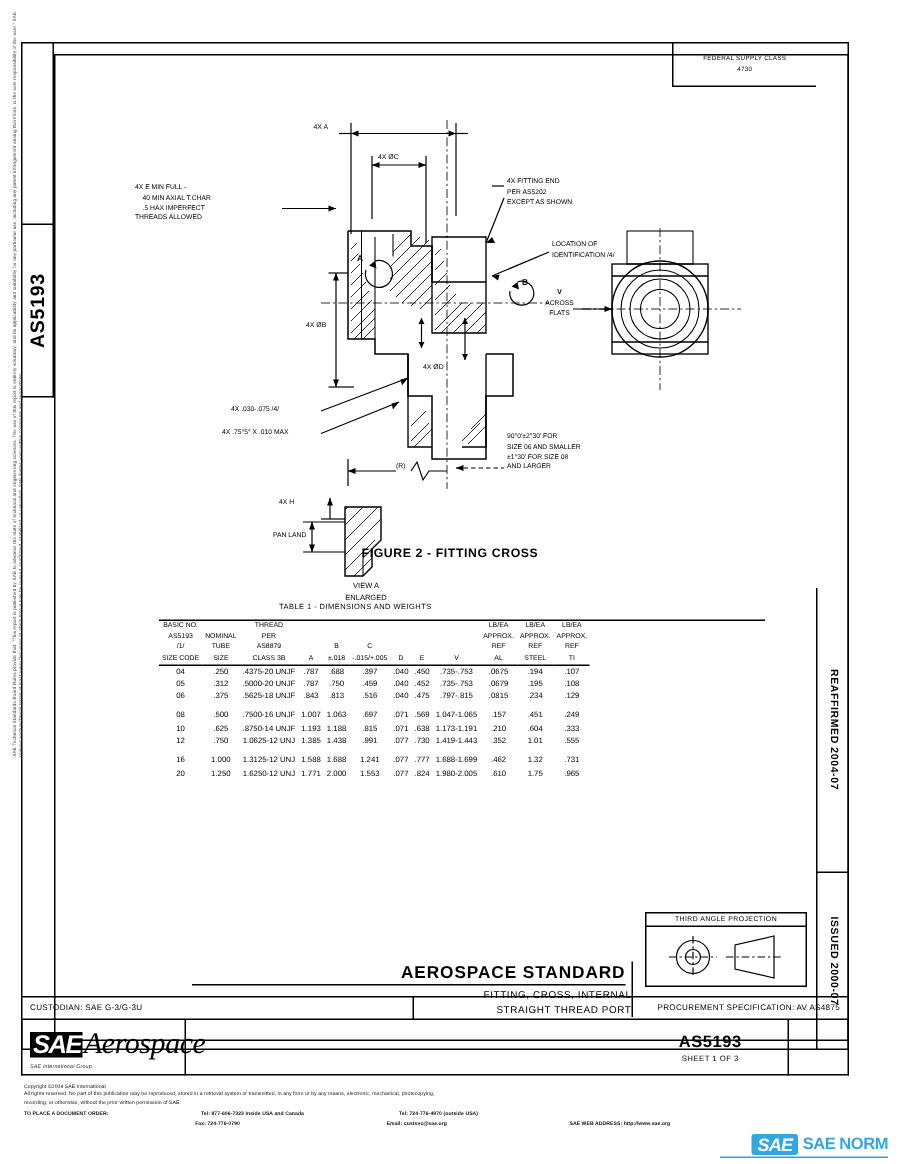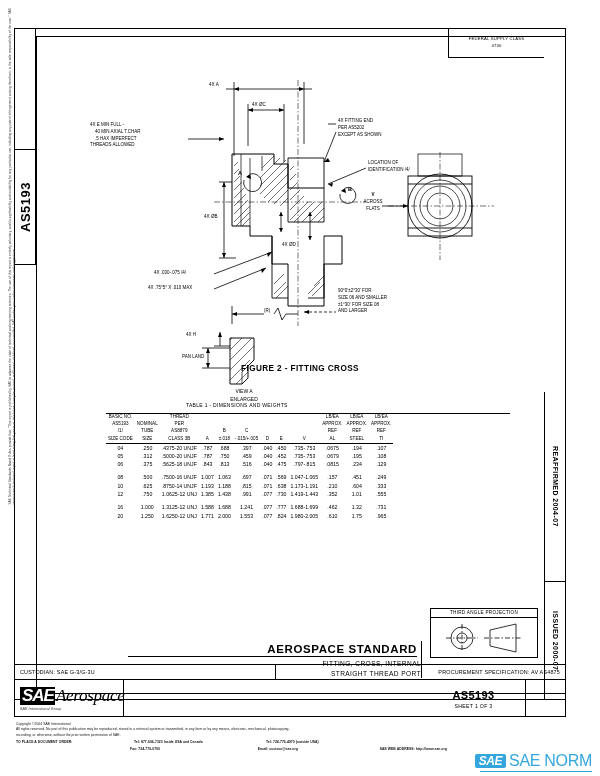--- a/index.html
+++ b/index.html
@@ -178,21 +178,21 @@
   .logo-main { display: flex; align-items: baseline; }
   .logo-sae {
     font-family: "Liberation Sans", sans-serif;
     font-weight: bold; font-style: italic; font-size: 17px;
     letter-spacing: -1px;
     background: #000; color: #fff; padding: 0 1px 0 2px;
     line-height: 1.05;
   }
   .logo-aero {
     font-family: "Liberation Serif", serif;
-    font-style: italic; font-size: 17px; letter-spacing: -.3px;
+    font-style: italic; font-size: 20px; letter-spacing: -.3px;
     margin-left: 1px;
   }
   .logo-sub {
     font-size: 3.6px; font-style: italic; color: #333; margin-top: 1px;
     letter-spacing: .1px;
   }
   .tb-mid {
     position: absolute; left: 124px; top: 641px; width: 298px; height: 37px;
     border-right: 1.2px solid #000;
     text-align: right;
@@ -237,21 +237,21 @@
     position: absolute; right: 8px; bottom: 6px;
     display: flex; align-items: center; gap: 3px;
     opacity: .95;
   }
   .wm-badge {
     background: #29a3dc; color: #fff;
     font-weight: bold; font-style: italic; font-size: 12px;
     padding: 0 4px; border-radius: 2px; letter-spacing: -.5px;
   }
   .wm-text {
-    color: #29a3dc; font-weight: normal; font-size: 16px; letter-spacing: -.3px;
+    color: #29a3dc; font-weight: bold; font-size: 11px; letter-spacing: -.3px;
   }
   .wm-rule { position:absolute; right: 8px; bottom: 4px; width: 112px; border-top: .8px solid #29a3dc; }
 </style>
 </head>
 <body>
 
 <div class="page">
 
   <div class="frame-outer"></div>
   <div class="frame-inner"></div>

